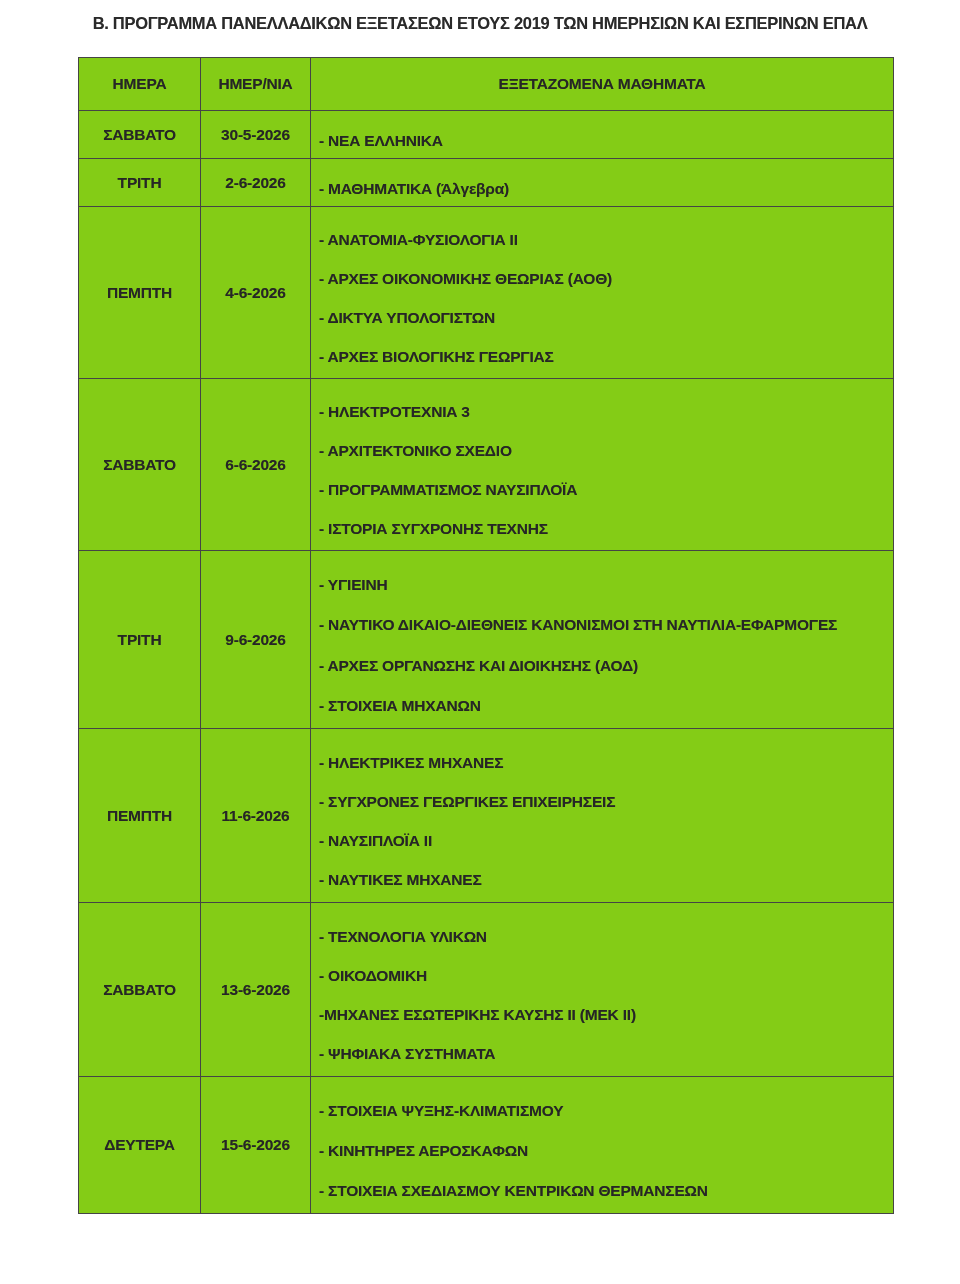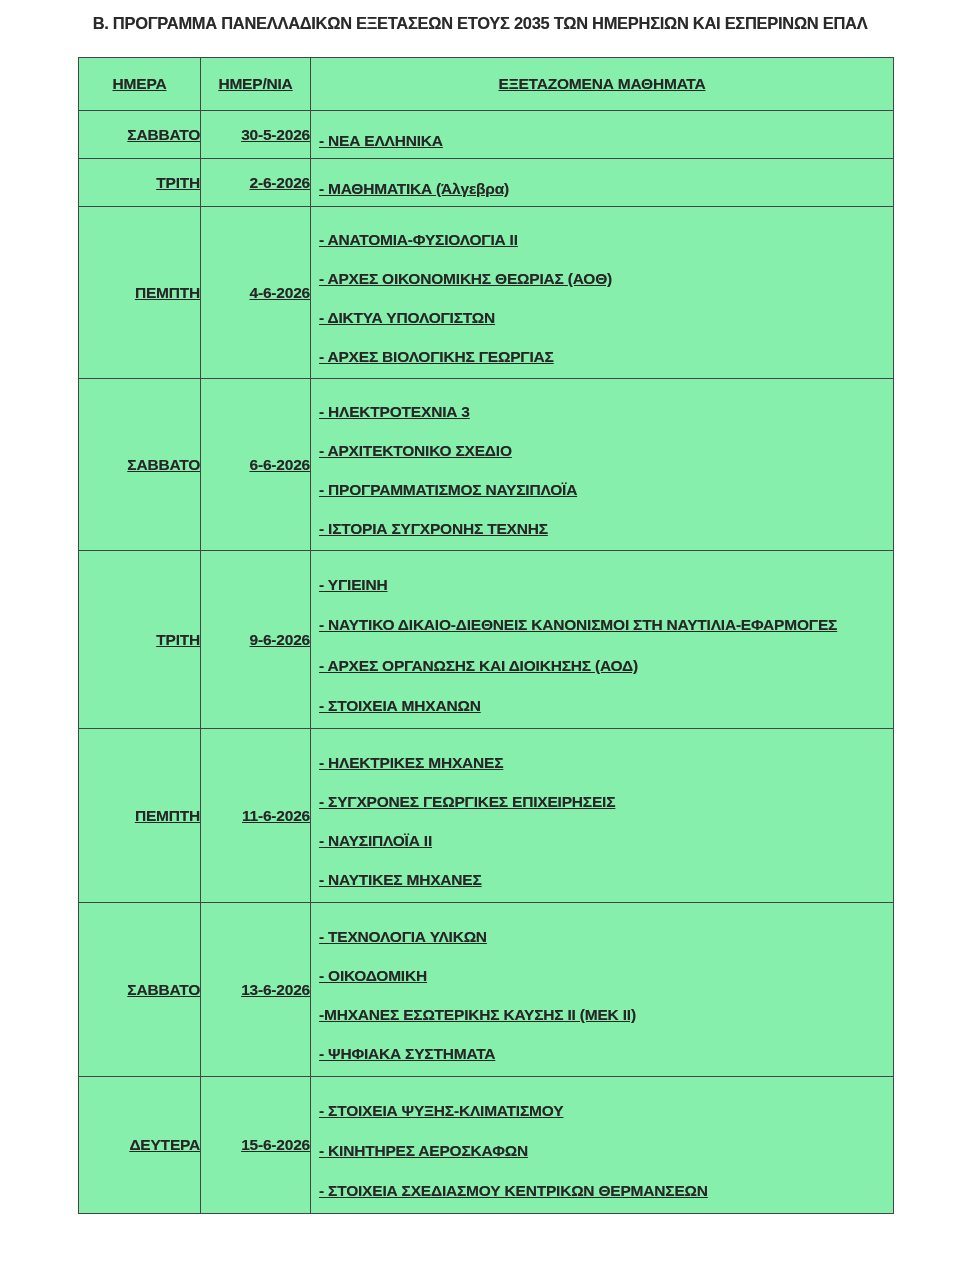--- a/index.html
+++ b/index.html
@@ -40,29 +40,28 @@
   table.schedule col.c-date { width: 110px; }
   table.schedule col.c-sub  { width: 583px; }
   table.schedule td, table.schedule th {
     border: 1.6px solid #454545;
     vertical-align: middle;
     font-size: 15.5px;
     font-weight: 600;
     letter-spacing: -0.2px;
     color: #262626;
     text-shadow: 0 0 0.6px rgba(40,40,40,0.4);
-    background: #86efac;
-    text-decoration: underline;
+    background: #84cc16;
   }
   th.head-cell {
     text-align: center;
     font-weight: 700;
     height: 53px;
   }
-  td.day-cell, td.date-cell { text-align: right; }
+  td.day-cell, td.date-cell { text-align: center; }
   td.subjects-cell { padding: 14px 6px 2px 8px; }
   .subjects-stack {
     display: flex;
     flex-direction: column;
     justify-content: space-around;
     height: 100%;
   }
   .subject-line {
     white-space: nowrap;
     text-align: left;
@@ -72,21 +71,21 @@
   tr.h178 { height: 178px; }
   tr.h174 { height: 174px; }
   tr.h137 { height: 137px; }
   td.cell-fill { height: inherit; }
 </style>
 </head>
 <body>
 
 <div class="page">
 
-  <div class="doc-title">Β. ΠΡΟΓΡΑΜΜΑ ΠΑΝΕΛΛΑΔΙΚΩΝ ΕΞΕΤΑΣΕΩΝ ΕΤΟΥΣ 2035 ΤΩΝ ΗΜΕΡΗΣΙΩΝ ΚΑΙ ΕΣΠΕΡΙΝΩΝ ΕΠΑΛ</div>
+  <div class="doc-title">Β. ΠΡΟΓΡΑΜΜΑ ΠΑΝΕΛΛΑΔΙΚΩΝ ΕΞΕΤΑΣΕΩΝ ΕΤΟΥΣ 2019 ΤΩΝ ΗΜΕΡΗΣΙΩΝ ΚΑΙ ΕΣΠΕΡΙΝΩΝ ΕΠΑΛ</div>
 
   <table class="schedule">
     <colgroup>
       <col class="c-day">
         <col class="c-date">
         <col class="c-sub">
     </colgroup>
     <thead>
       <tr>
         <th class="head-cell">ΗΜΕΡΑ</th>

